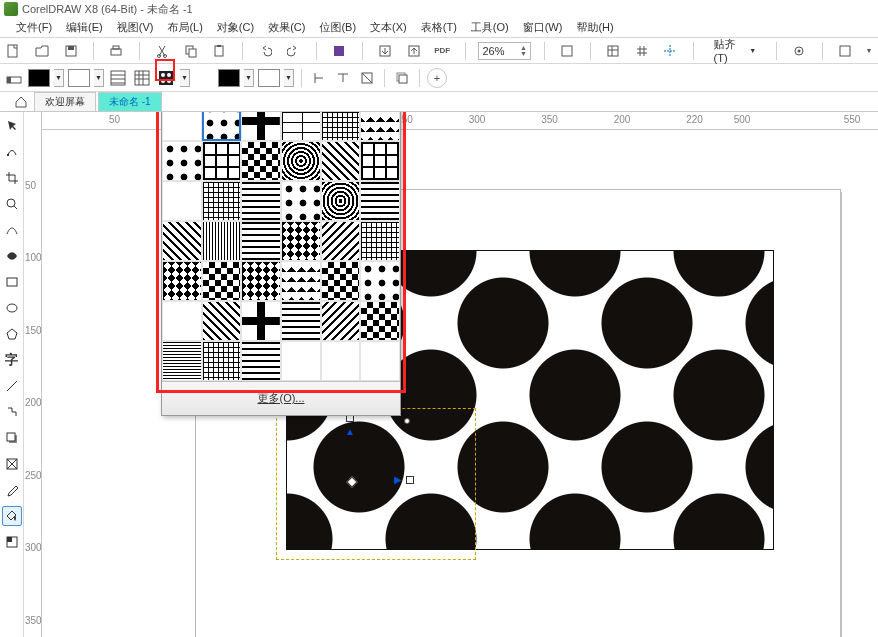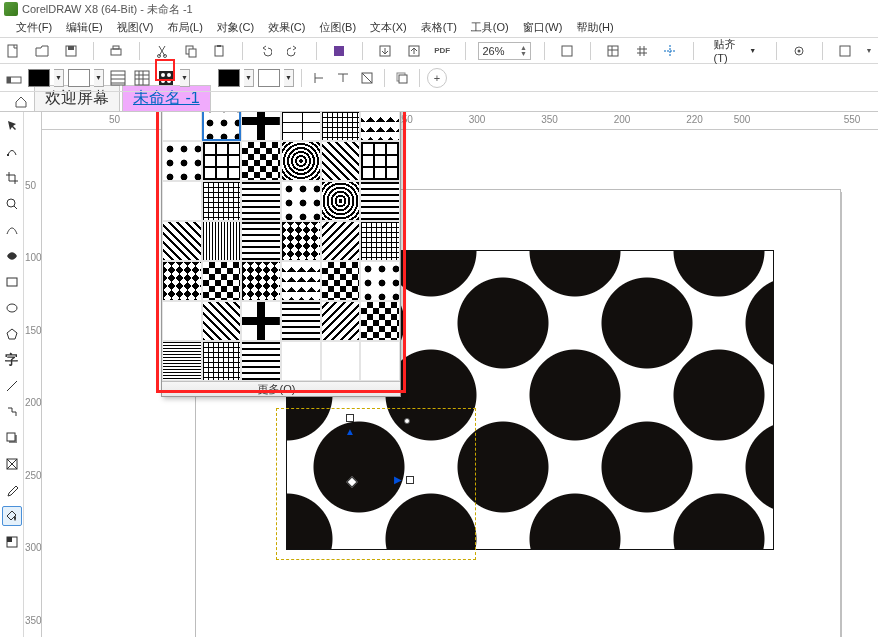--- a/index.html
+++ b/index.html
@@ -33,22 +33,22 @@
     position: absolute;
     left: 155px; top: -5px;
     width: 20px; height: 22px;
     border: 2px solid #f22;
     pointer-events: none;
     z-index: 30;
   }
 
   
   .doctabs { height: 20px; display: flex; align-items: flex-end; padding-left: 14px; gap: 2px; border-bottom: 1px solid #c8c8c8; background:#fff; }
-  .doctabs .dtab { padding: 2px 10px; border: 1px solid #c8c8c8; border-bottom: none; font-size: 16px; background:#f5f5f5; cursor: default; margin-top: 24px; }
-  .doctabs .dtab.active { background:#f0abfc; color:#0066c0;text-decoration:underline; }
+  .doctabs .dtab { padding: 2px 10px; border: 1px solid #c8c8c8; border-bottom: none; font-size: 10px; background:#f5f5f5; cursor: default; margin-top: 24px; }
+  .doctabs .dtab.active { background:#5eead4; color:#0066c0; }
   .doctabs .home { width:14px; height:14px; margin-right:4px; align-self:center; }
 
   
   .workarea { position: relative; display: flex; height: calc(637px - 18px - 20px - 26px - 28px - 20px); }
   .toolbox { width: 24px; background: #fff; border-right: 1px solid #d8d8d8; display: flex; flex-direction: column; align-items: center; gap: 6px; padding-top: 4px; }
   .tx-btn { width: 20px; height: 20px; display:flex; align-items:center; justify-content:center; cursor:default; border:1px solid transparent; border-radius:2px; }
 
   .vruler { width: 18px; background: #fff; border-right: 1px solid #c8c8c8; position: relative; }
   .canvaswrap { flex: 1; position: relative; background: #fff; overflow: hidden; }
   .hruler { height: 18px; background: #fff; border-bottom: 1px solid #c8c8c8; position: relative; }
@@ -90,21 +90,21 @@
   
   .flyout {
     position:absolute; left:119px; top:-12px; width:240px;
     background:#fff; border:1px solid #9a9a9a;
     box-shadow: 2px 2px 5px rgba(0,0,0,.25);
     z-index:20;
   }
   .flyout .grid { display:grid; grid-template-columns: repeat(6, 1fr); }
   .flyout .cell { height:40px; border:1px solid #e4e4e4; display:flex; align-items:center; justify-content:center; cursor:default; overflow:hidden; }
   .flyout .cell.sel { outline:2px solid #2a7ad2; outline-offset:-2px; }
-  .flyout .more { height:15px; border-top:1px solid #c0c0c0; background:linear-gradient(#f6f6f6,#e8e8e8); display:flex; align-items:center; justify-content:center; font-size:11px; cursor:default; }
+  .flyout .more { height:34px; border-top:1px solid #c0c0c0; background:linear-gradient(#f6f6f6,#e8e8e8); display:flex; align-items:center; justify-content:center; font-size:11px; cursor:default;text-decoration:underline; }
 
   .hotspot-flyout {
     position:absolute; left:114px; top:-17px; width:250px; height:298px;
     border: 3px solid #f22; z-index:25; pointer-events:none;
   }
 
   
   .p-blank{background:#fff;}
   .p-dots{background:#fff; background-image:radial-gradient(#000 35%, transparent 36%); background-size:14px 14px;}
   .p-cross{background:#fff; background-image:linear-gradient(#000,#000),linear-gradient(#000,#000); background-size:100% 8px,8px 100%; background-position:center; background-repeat:no-repeat;}

